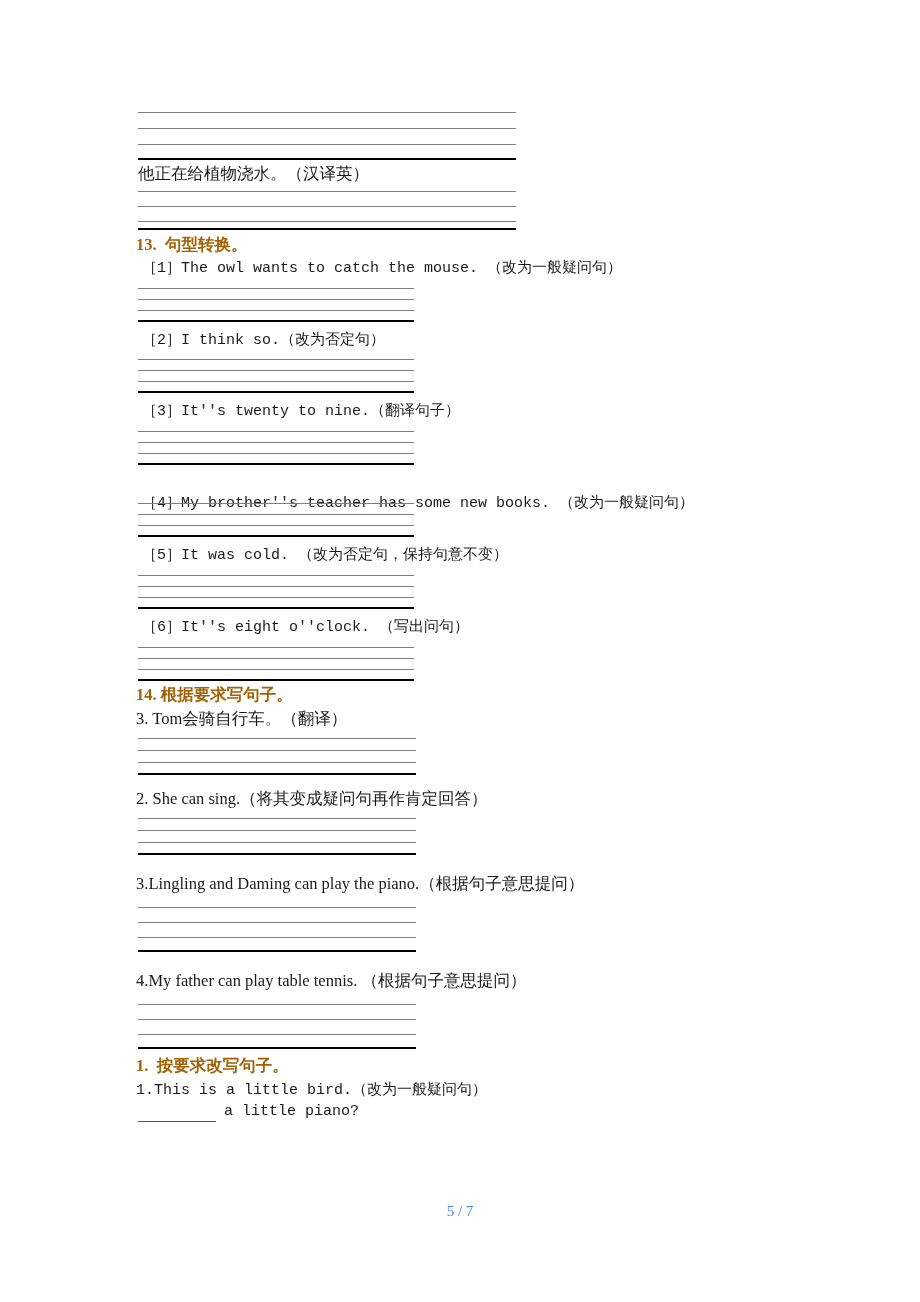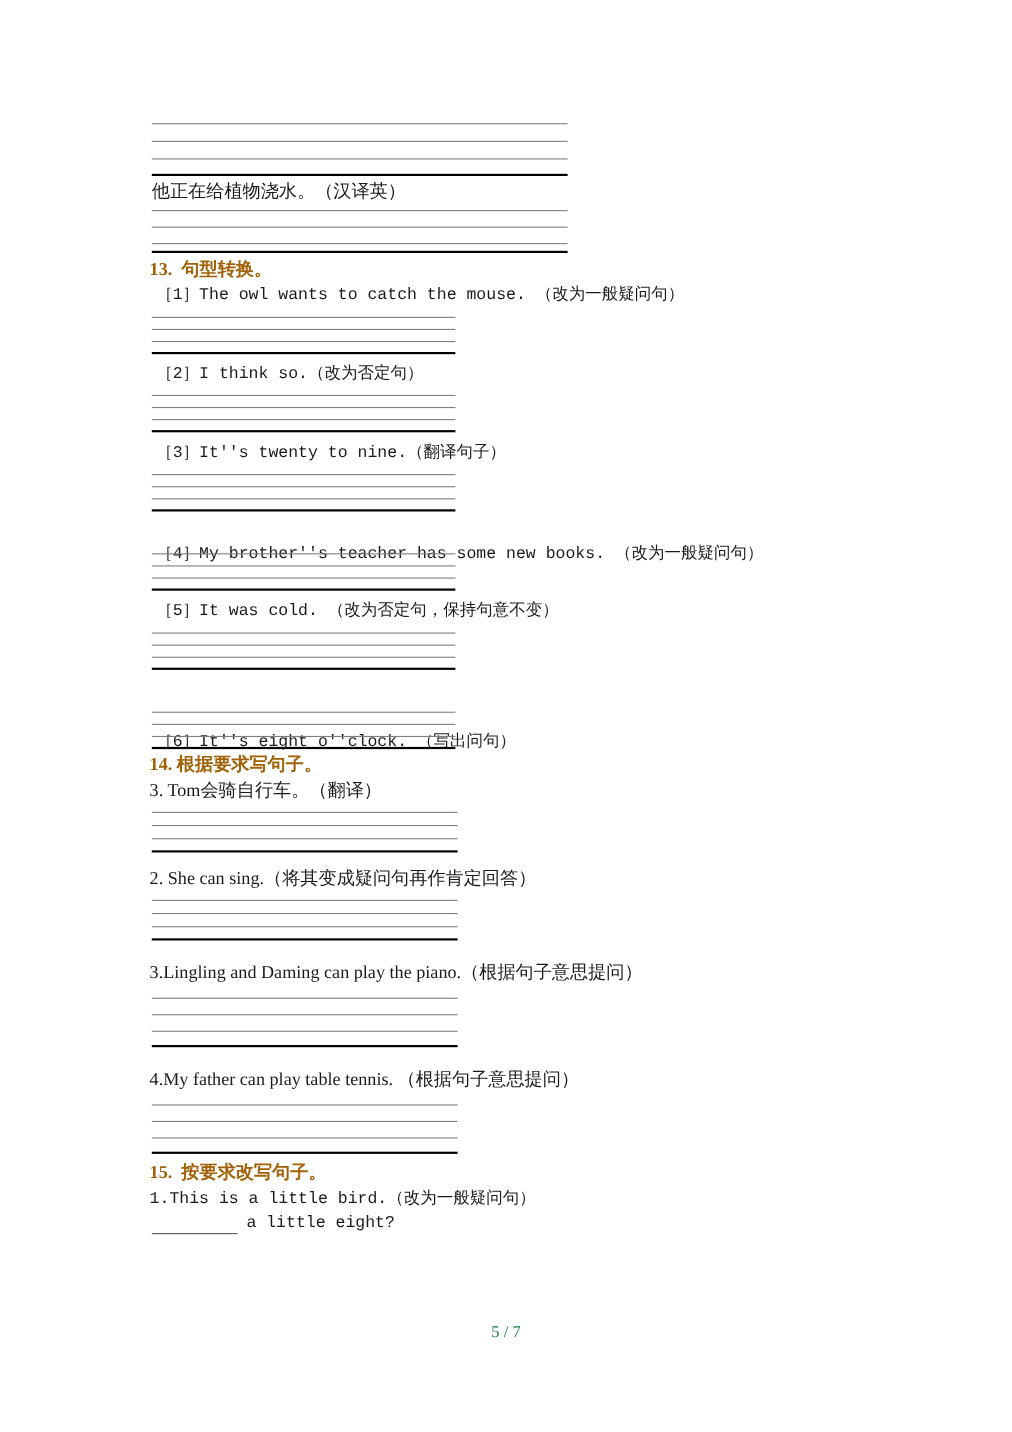--- a/index.html
+++ b/index.html
@@ -69,21 +69,21 @@
     border-top: 1px solid #555;
   }
 
   .footer {
     position: absolute;
     width: 920px;
     left: 0;
     text-align: center;
     font-family: "Liberation Serif", "DejaVu Serif", serif;
     font-size: 15px;
-    color: #15803d;
+    color: #3b82f6;
   }
 </style>
 </head>
 <body>
 
 <div class="page">
 
   <div class="rule" style="left:138px; top:112px;  width:378px;"></div>
   <div class="rule" style="left:138px; top:128px;  width:378px;"></div>
   <div class="rule" style="left:138px; top:144px;  width:378px;"></div>
@@ -121,21 +121,21 @@
   <div class="rule" style="left:138px; top:514px; width:276px;"></div>
   <div class="rule" style="left:138px; top:525px; width:276px;"></div>
   <div class="rule thick" style="left:138px; top:535px; width:276px;"></div>
 
   <div class="q-line mono" style="left:142px; top:545px;">［5］It was cold. （改为否定句，保持句意不变）</div>
   <div class="rule" style="left:138px; top:575px; width:276px;"></div>
   <div class="rule" style="left:138px; top:586px; width:276px;"></div>
   <div class="rule" style="left:138px; top:597px; width:276px;"></div>
   <div class="rule thick" style="left:138px; top:607px; width:276px;"></div>
 
-  <div class="q-line mono" style="left:142px; top:617px;margin-top:47px;">［6］It''s eight o''clock. （写出问句）</div>
+  <div class="q-line mono" style="left:142px; top:617px;">［6］It''s eight o''clock. （写出问句）</div>
   <div class="rule" style="left:138px; top:647px; width:276px;"></div>
   <div class="rule" style="left:138px; top:658px; width:276px;"></div>
   <div class="rule" style="left:138px; top:669px; width:276px;"></div>
   <div class="rule thick" style="left:138px; top:679px; width:276px;"></div>
 
   <div class="heading" style="left:136px; top:684px;">14. 根据要求写句子。</div>
 
   <div class="q-line serif" style="left:136px; top:708px;">3. Tom会骑自行车。（翻译）</div>
   <div class="rule" style="left:138px; top:738px; width:278px;"></div>
   <div class="rule" style="left:138px; top:750px; width:278px;"></div>
@@ -153,23 +153,23 @@
   <div class="rule" style="left:138px; top:922px; width:278px;"></div>
   <div class="rule" style="left:138px; top:937px; width:278px;"></div>
   <div class="rule thick" style="left:138px; top:950px; width:278px;"></div>
 
   <div class="q-line serif" style="left:136px; top:970px;">4.My father can play table tennis. （根据句子意思提问）</div>
   <div class="rule" style="left:138px; top:1004px; width:278px;"></div>
   <div class="rule" style="left:138px; top:1019px; width:278px;"></div>
   <div class="rule" style="left:138px; top:1034px; width:278px;"></div>
   <div class="rule thick" style="left:138px; top:1047px; width:278px;"></div>
 
-  <div class="heading" style="left:136px; top:1055px;">15.  按要求改写句子。</div>
+  <div class="heading" style="left:136px; top:1055px;">1.  按要求改写句子。</div>
 
   <div class="q-line mono" style="left:136px; top:1080px;">1.This is a little bird.（改为一般疑问句）</div>
 
   <div class="blank" style="left:138px; top:1121px; width:78px;"></div>
-  <div class="q-line mono" style="left:224px; top:1103px;">a little eight?</div>
+  <div class="q-line mono" style="left:224px; top:1103px;">a little piano?</div>
 
 
   <div class="footer" style="top:1203px;">5 / 7</div>
 
 </div>
 
 </body></html>

